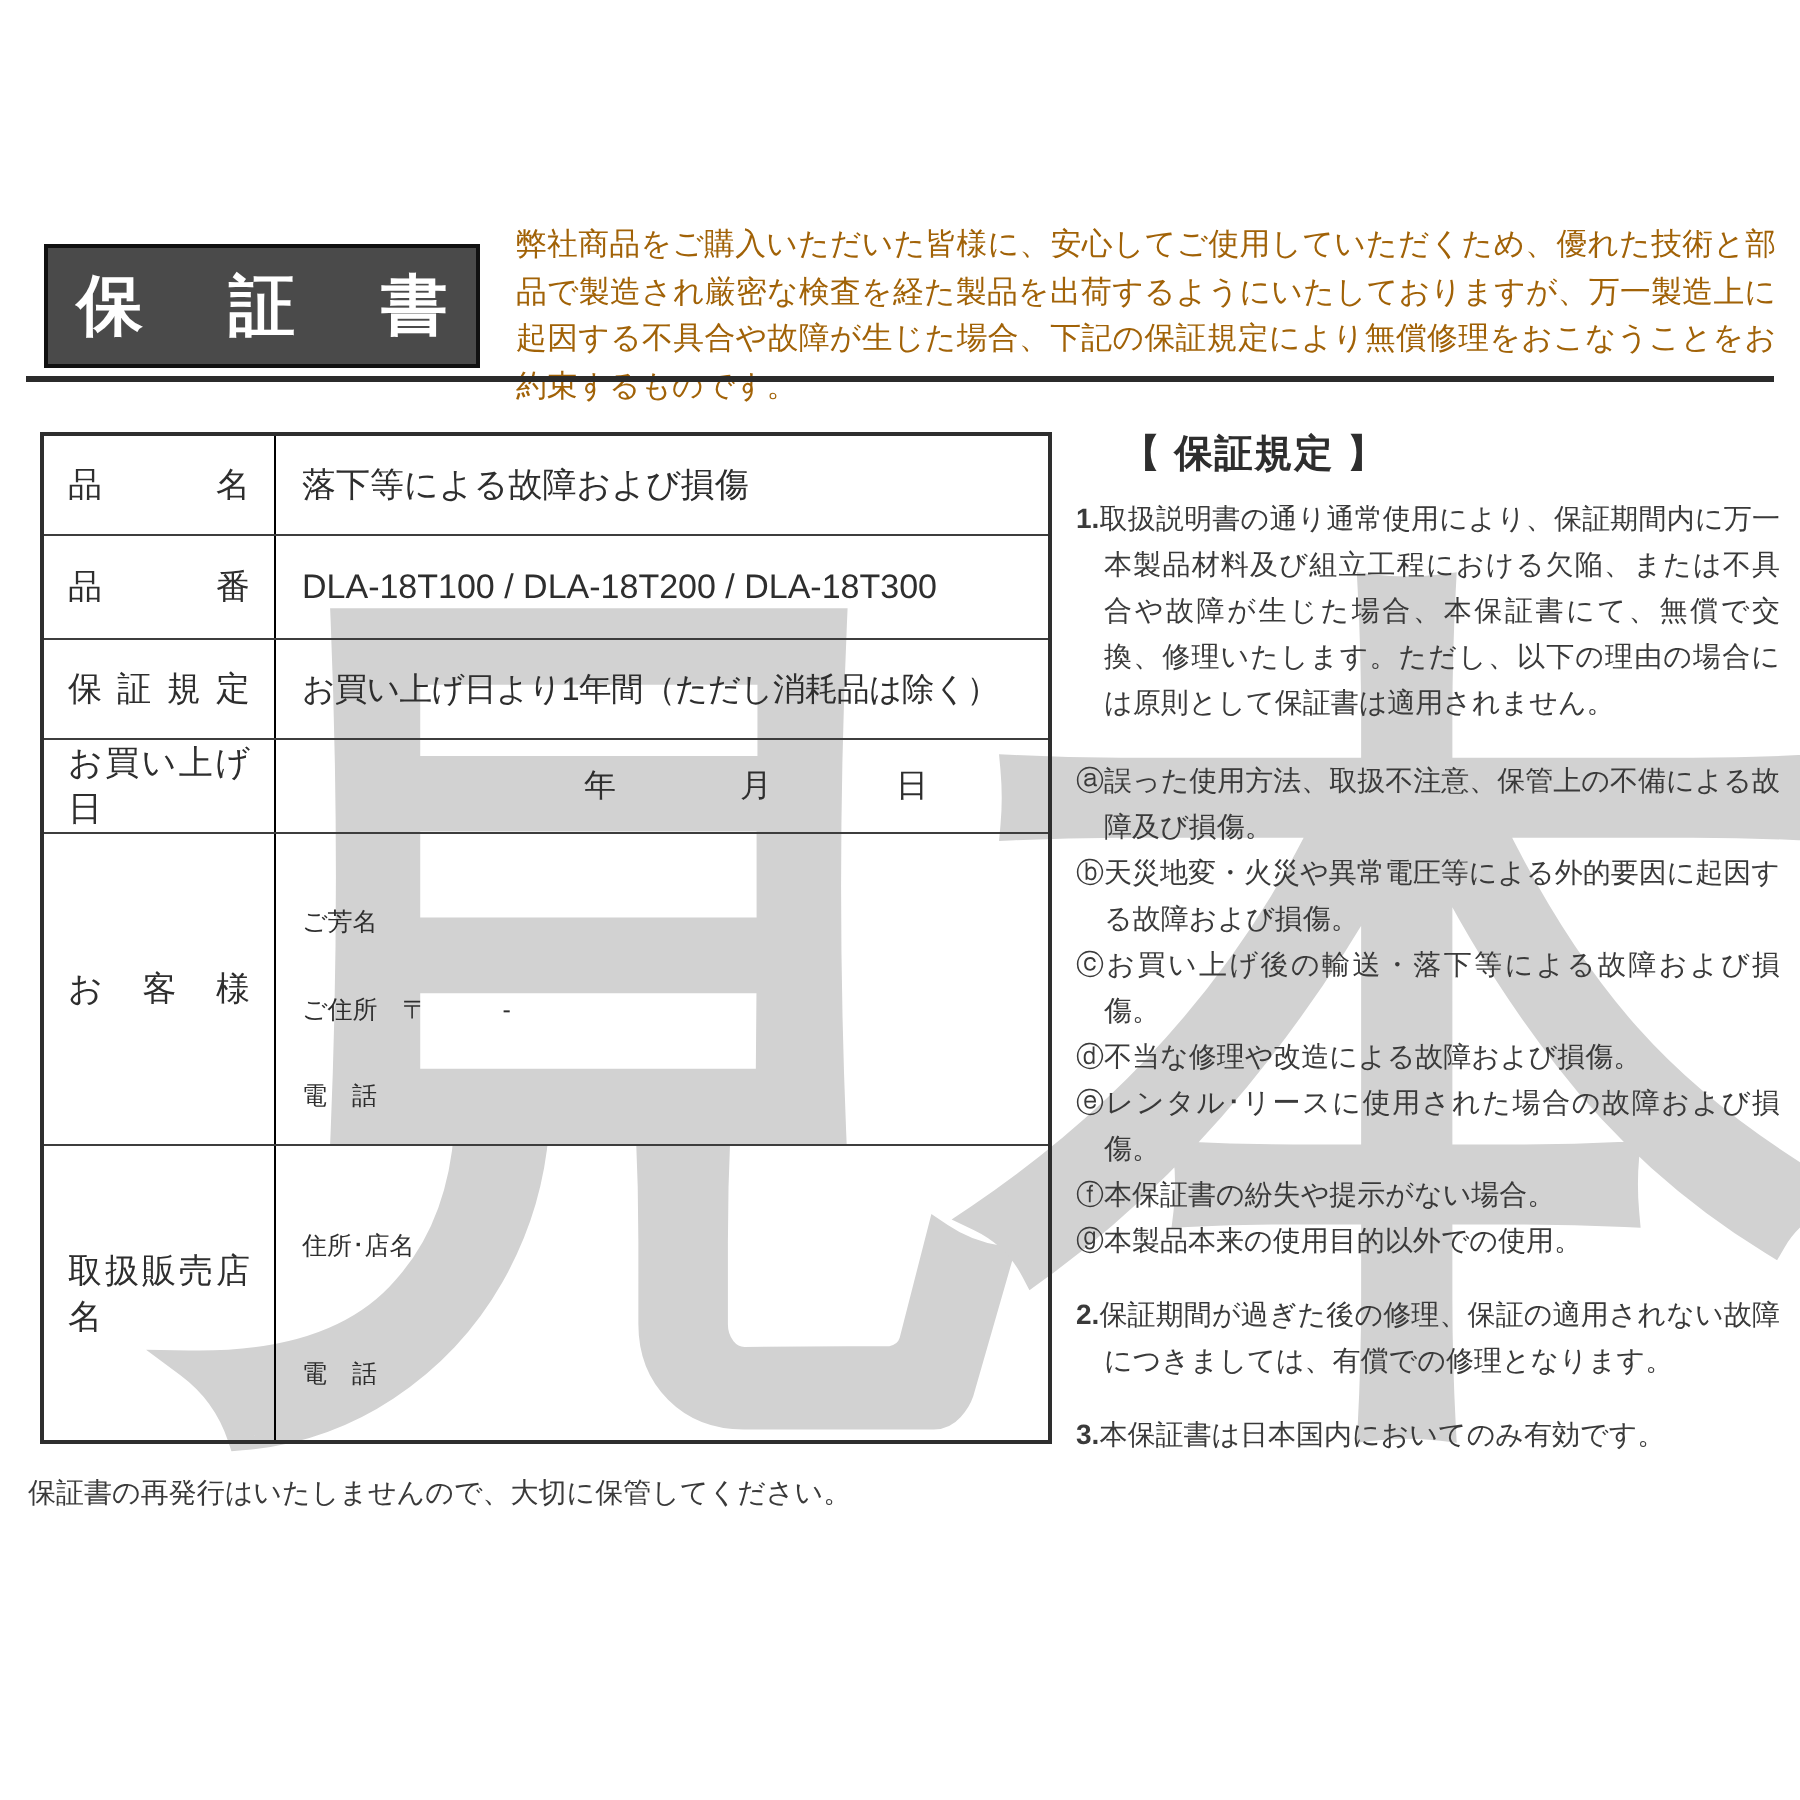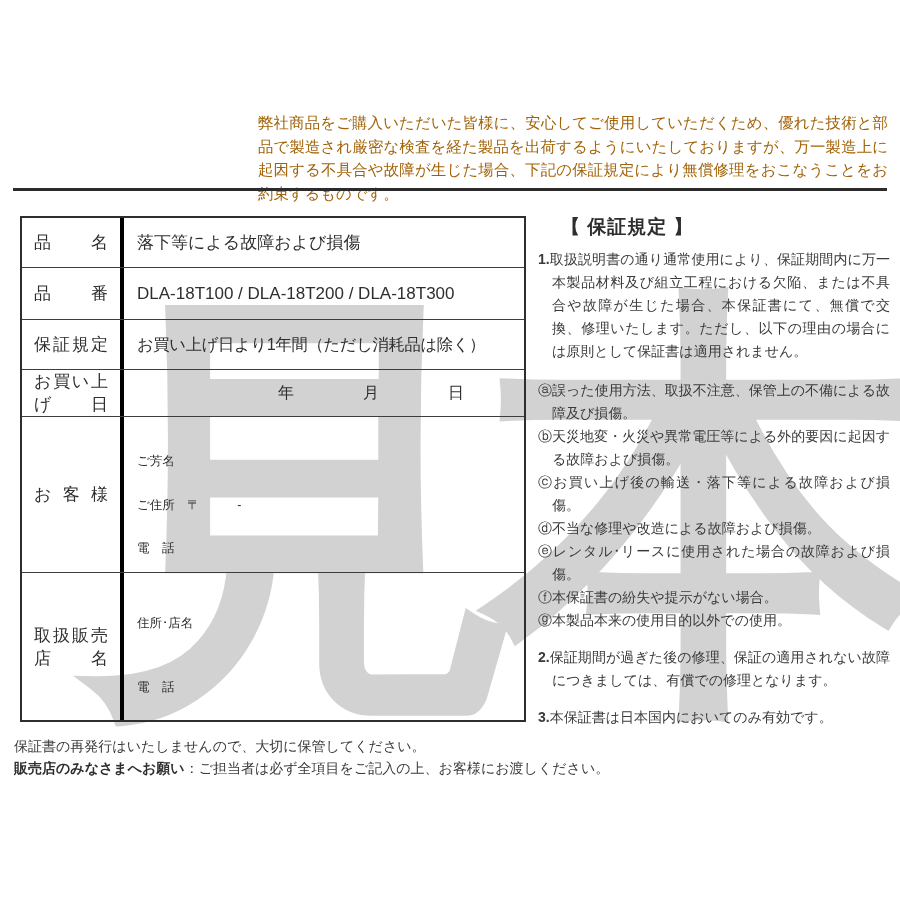--- a/index.html
+++ b/index.html
@@ -33,21 +33,21 @@
   }
 
   
   .wtable {
     position:absolute; left:20px; top:216px; width:506px; height:506px;
     border:2px solid #2e2e2e; display:flex; flex-direction:column;
   }
   .trow { display:flex; border-bottom:1px solid #3d3d3d; }
   .trow:last-child { border-bottom:none; flex:1; }
   .tlabel {
-    width:102px; border-right:4px solid #000000; flex-shrink:0;
+    width:116px; border-right:1px solid #000000; flex-shrink:0;
     display:flex; align-items:center; padding:0 12px;
     font-size:17px; color:#2e2e2e;
   }
   .tlabel span { width:100%; text-align:justify; text-align-last:justify; }
   .tvalue { flex:1; display:flex; align-items:center; padding-left:13px; font-size:17px; color:#2e2e2e; }
   .r1 { height:50px; } .r2 { height:52px; } .r3 { height:50px; } .r4 { height:47px;gap:47px; } .r5 { height:156px; }
   .r3 .tvalue { font-size:16.3px; letter-spacing:-0.3px; }
   .date-cells { justify-content:space-between; padding:0 60px 0 107px; font-size:16px; }
   .fieldcol { flex-direction:column; align-items:stretch; justify-content:space-between; font-size:12.5px; color:#2e2e2e; }
   .r5 .fieldcol { padding:20px 0 15px 13px; }
@@ -71,20 +71,23 @@
 </style>
 </head>
 <body>
 
 <div class="page">
 
   <div class="watermark">見本</div>
 
   <div class="layer">
 
+    <div class="title-box">
+      <span>保 証 書</span>
+    </div>
 
     <div class="intro">弊社商品をご購入いただいた皆様に、安心してご使用していただくため、優れた技術と部品で製造され厳密な検査を経た製品を出荷するようにいたしておりますが、万一製造上に起因する不具合や故障が生じた場合、下記の保証規定により無償修理をおこなうことをお約束するものです。</div>
 
     <div class="divider"></div>
 
     <div class="wtable">
 
       <div class="trow r1">
         <div class="tlabel">
             <span>品名</span>
@@ -158,16 +161,15 @@
       <div class="gap14"></div>
 
       <p class="rule-p"><b class="rule-num">2.</b><span>保証期間が過ぎた後の修理、保証の適用されない故障につきましては、有償での修理となります。</span></p>
 
       <div class="gap14"></div>
 
       <p class="rule-p"><b class="rule-num">3.</b><span>本保証書は日本国内においてのみ有効です。</span></p>
     </div>
 
     <div class="foot1">保証書の再発行はいたしませんので、大切に保管してください。</div>
-    <div class="foot2"><b>販売店のみなさまへお願い</b><span>：ご担当者は必ず全項目をご記入の上、お客様にお渡しください。</span></div>
 
   </div>
 </div>
 
 </body></html>

